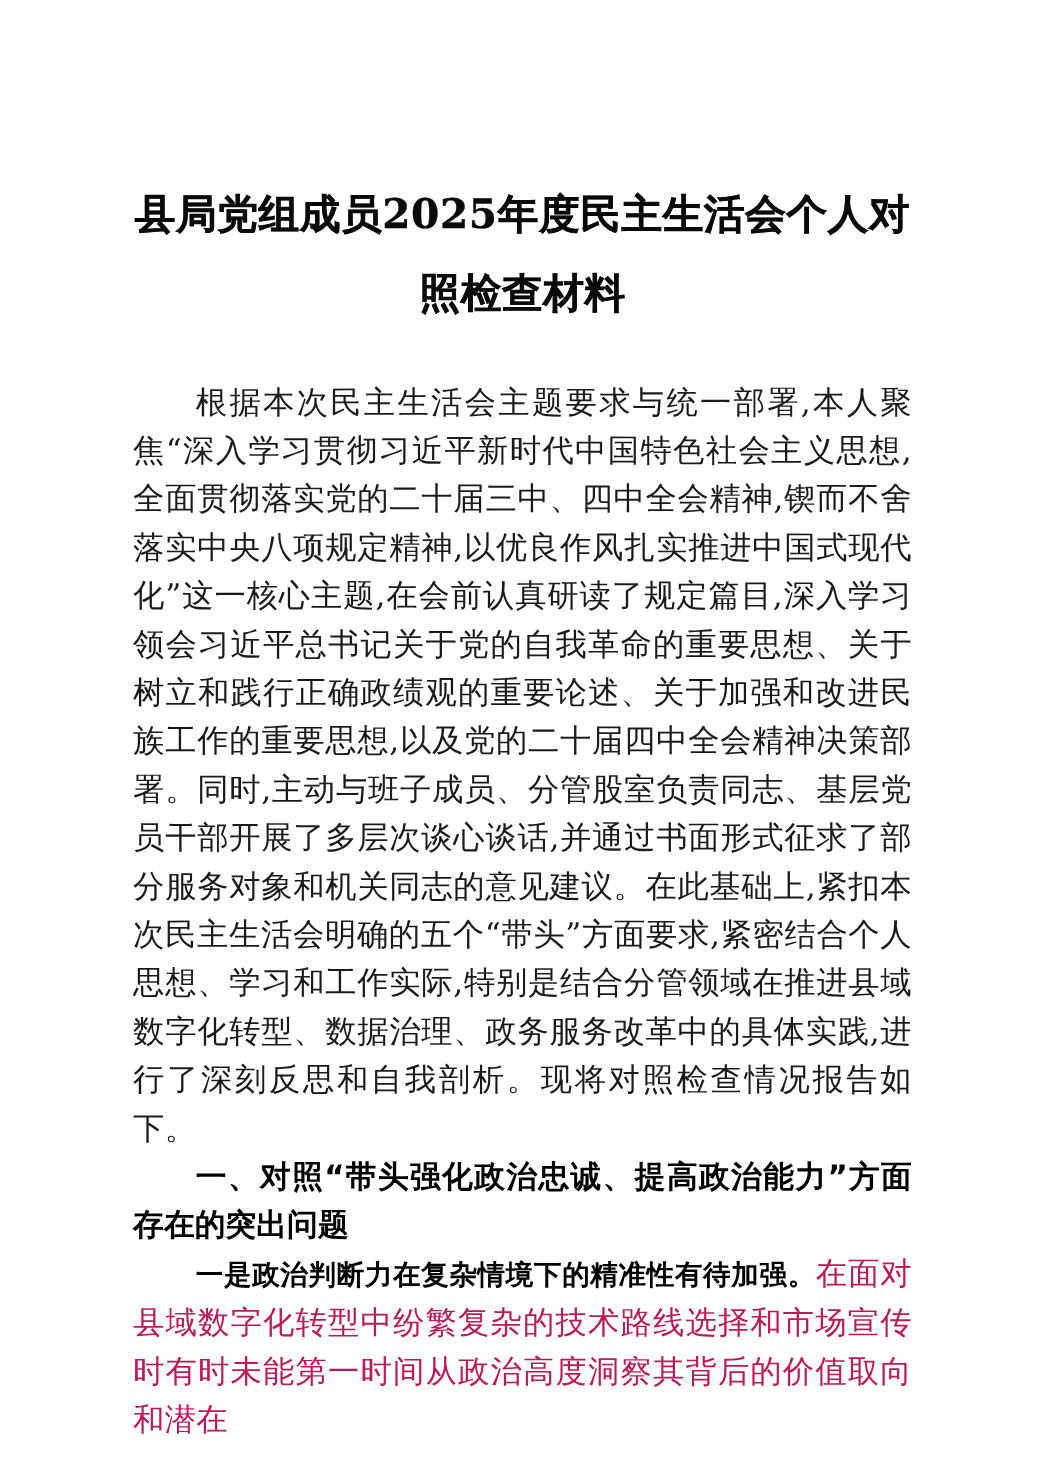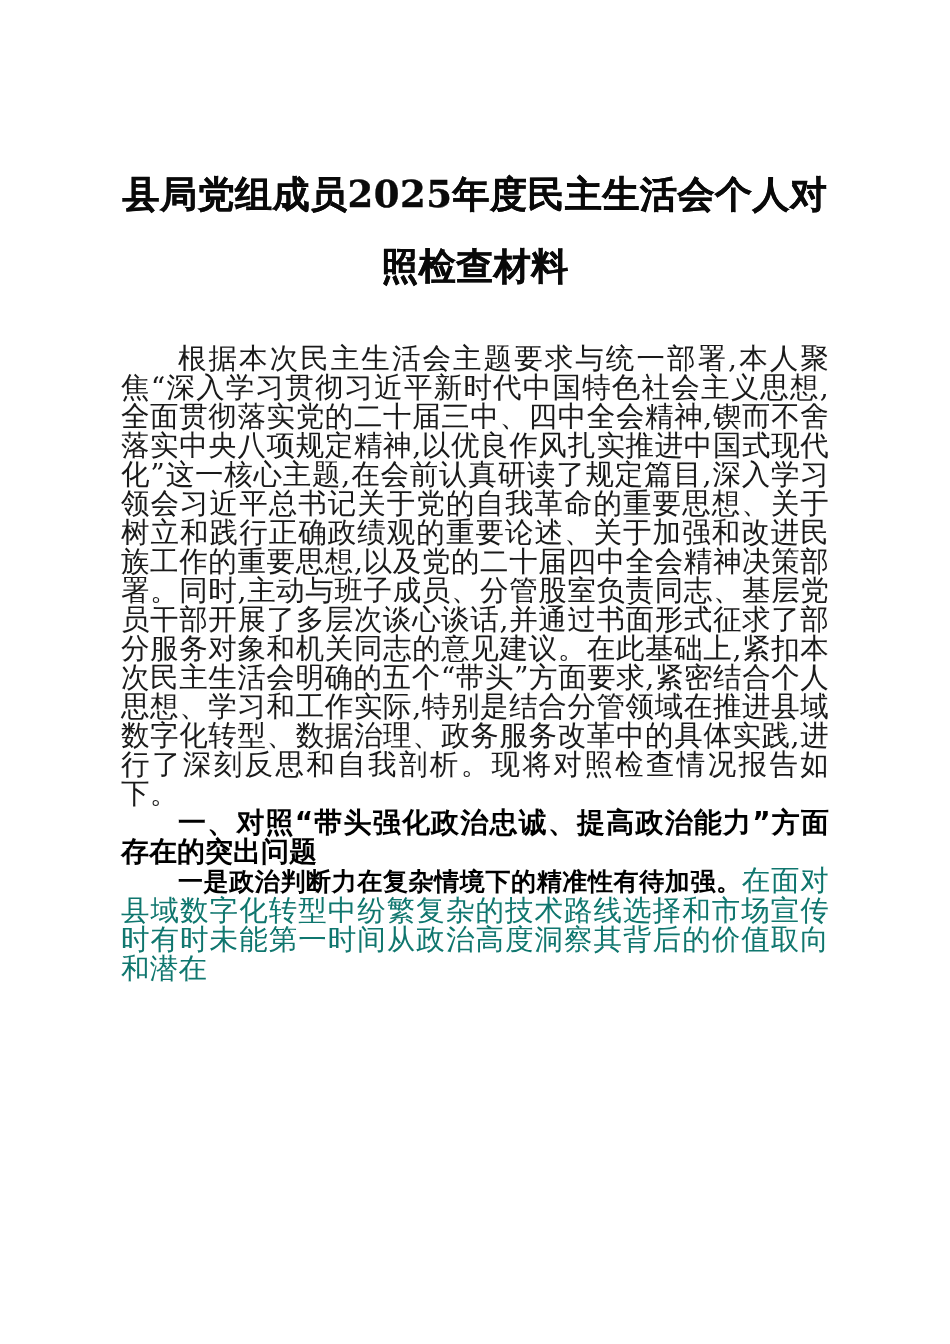--- a/index.html
+++ b/index.html
@@ -49,21 +49,21 @@
 
   
   .body-block {
     margin-top: 42px;
   }
 
   p.para {
     margin: 0;
     font-family: "DejaVu Serif", "Liberation Serif", serif;
     font-size: 28.5px;
-    line-height: 29px;
+    line-height: 44px;
     text-align: justify;
     text-justify: inter-character;
     text-indent: 57px;            
     color: #1a1a1a;
     letter-spacing: 0.2px;
     font-weight: 400;
   }
 
   
   p.para.heading {
@@ -79,21 +79,21 @@
     font-family: "DejaVu Sans", "Liberation Sans", sans-serif;
     font-weight: 700;
     font-size: 25px;
     color: #000000;
     letter-spacing: 0;
   }
 
   .rest {
     font-family: "DejaVu Serif", "Liberation Serif", serif;
     font-weight: 400;
-    color: #0f766e;
+    color: #be185d;
   }
 
   
   .clipped {
     max-height: 180px;
     overflow: hidden;
   }
 </style>
 </head>
 <body>

